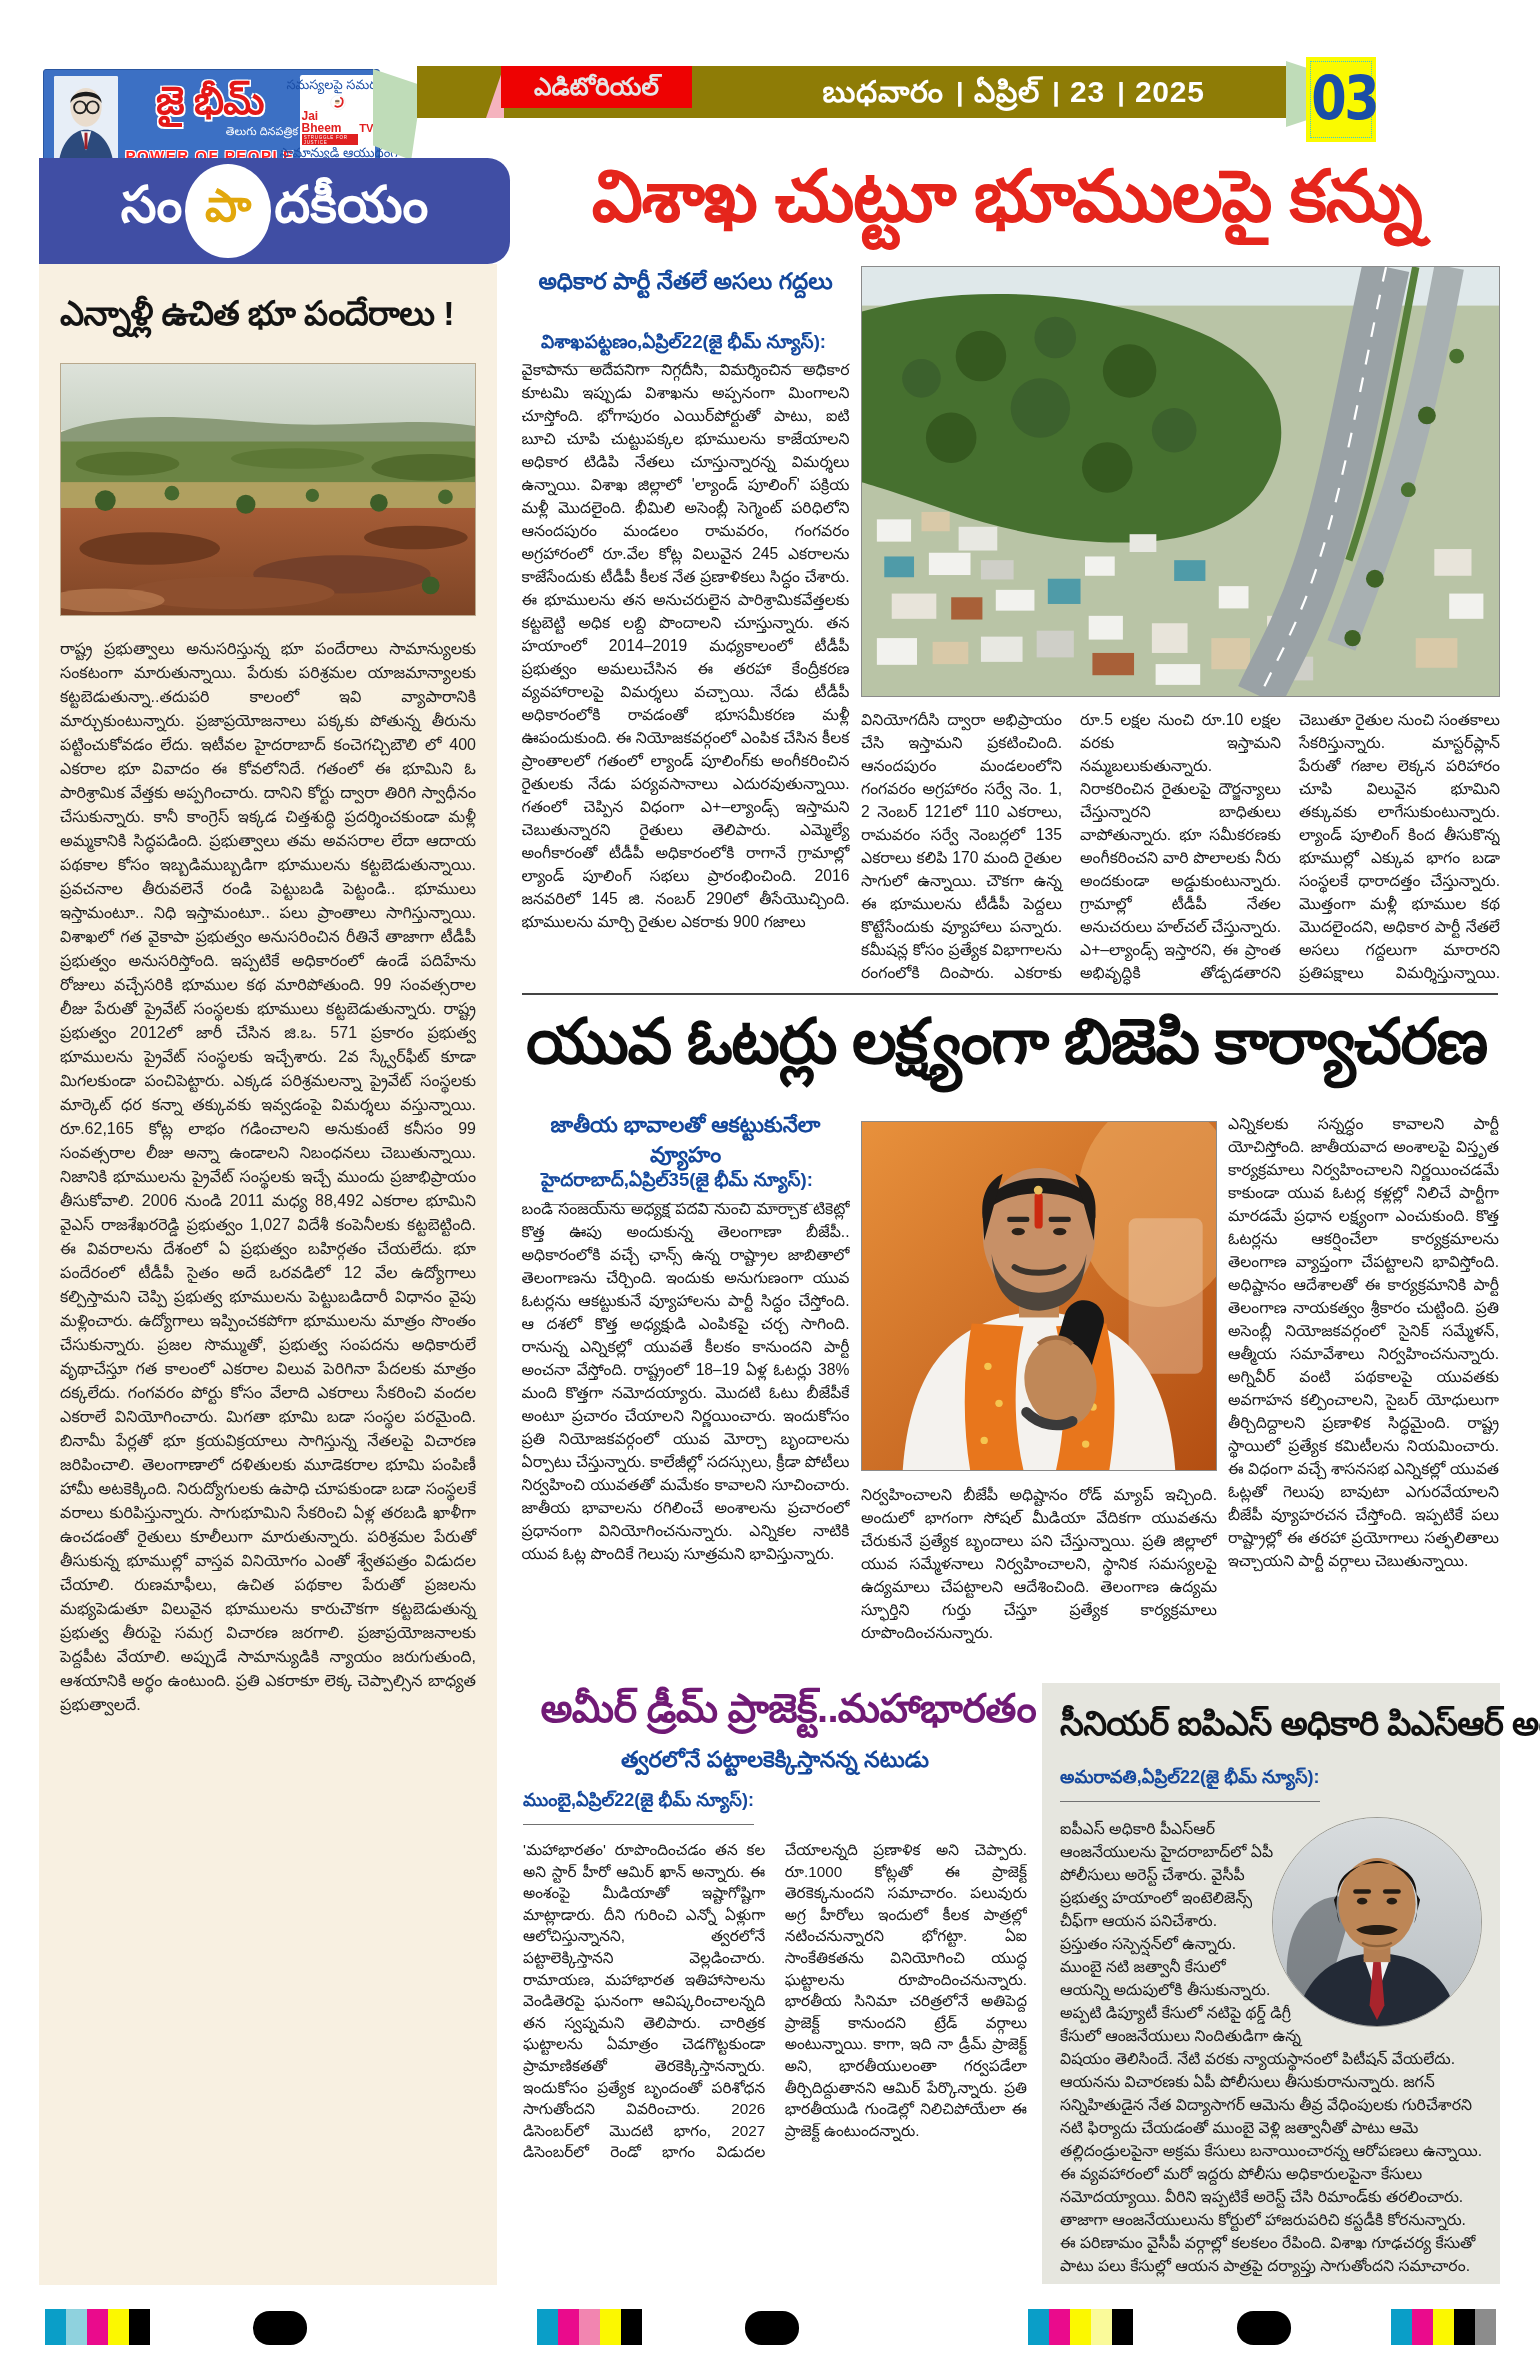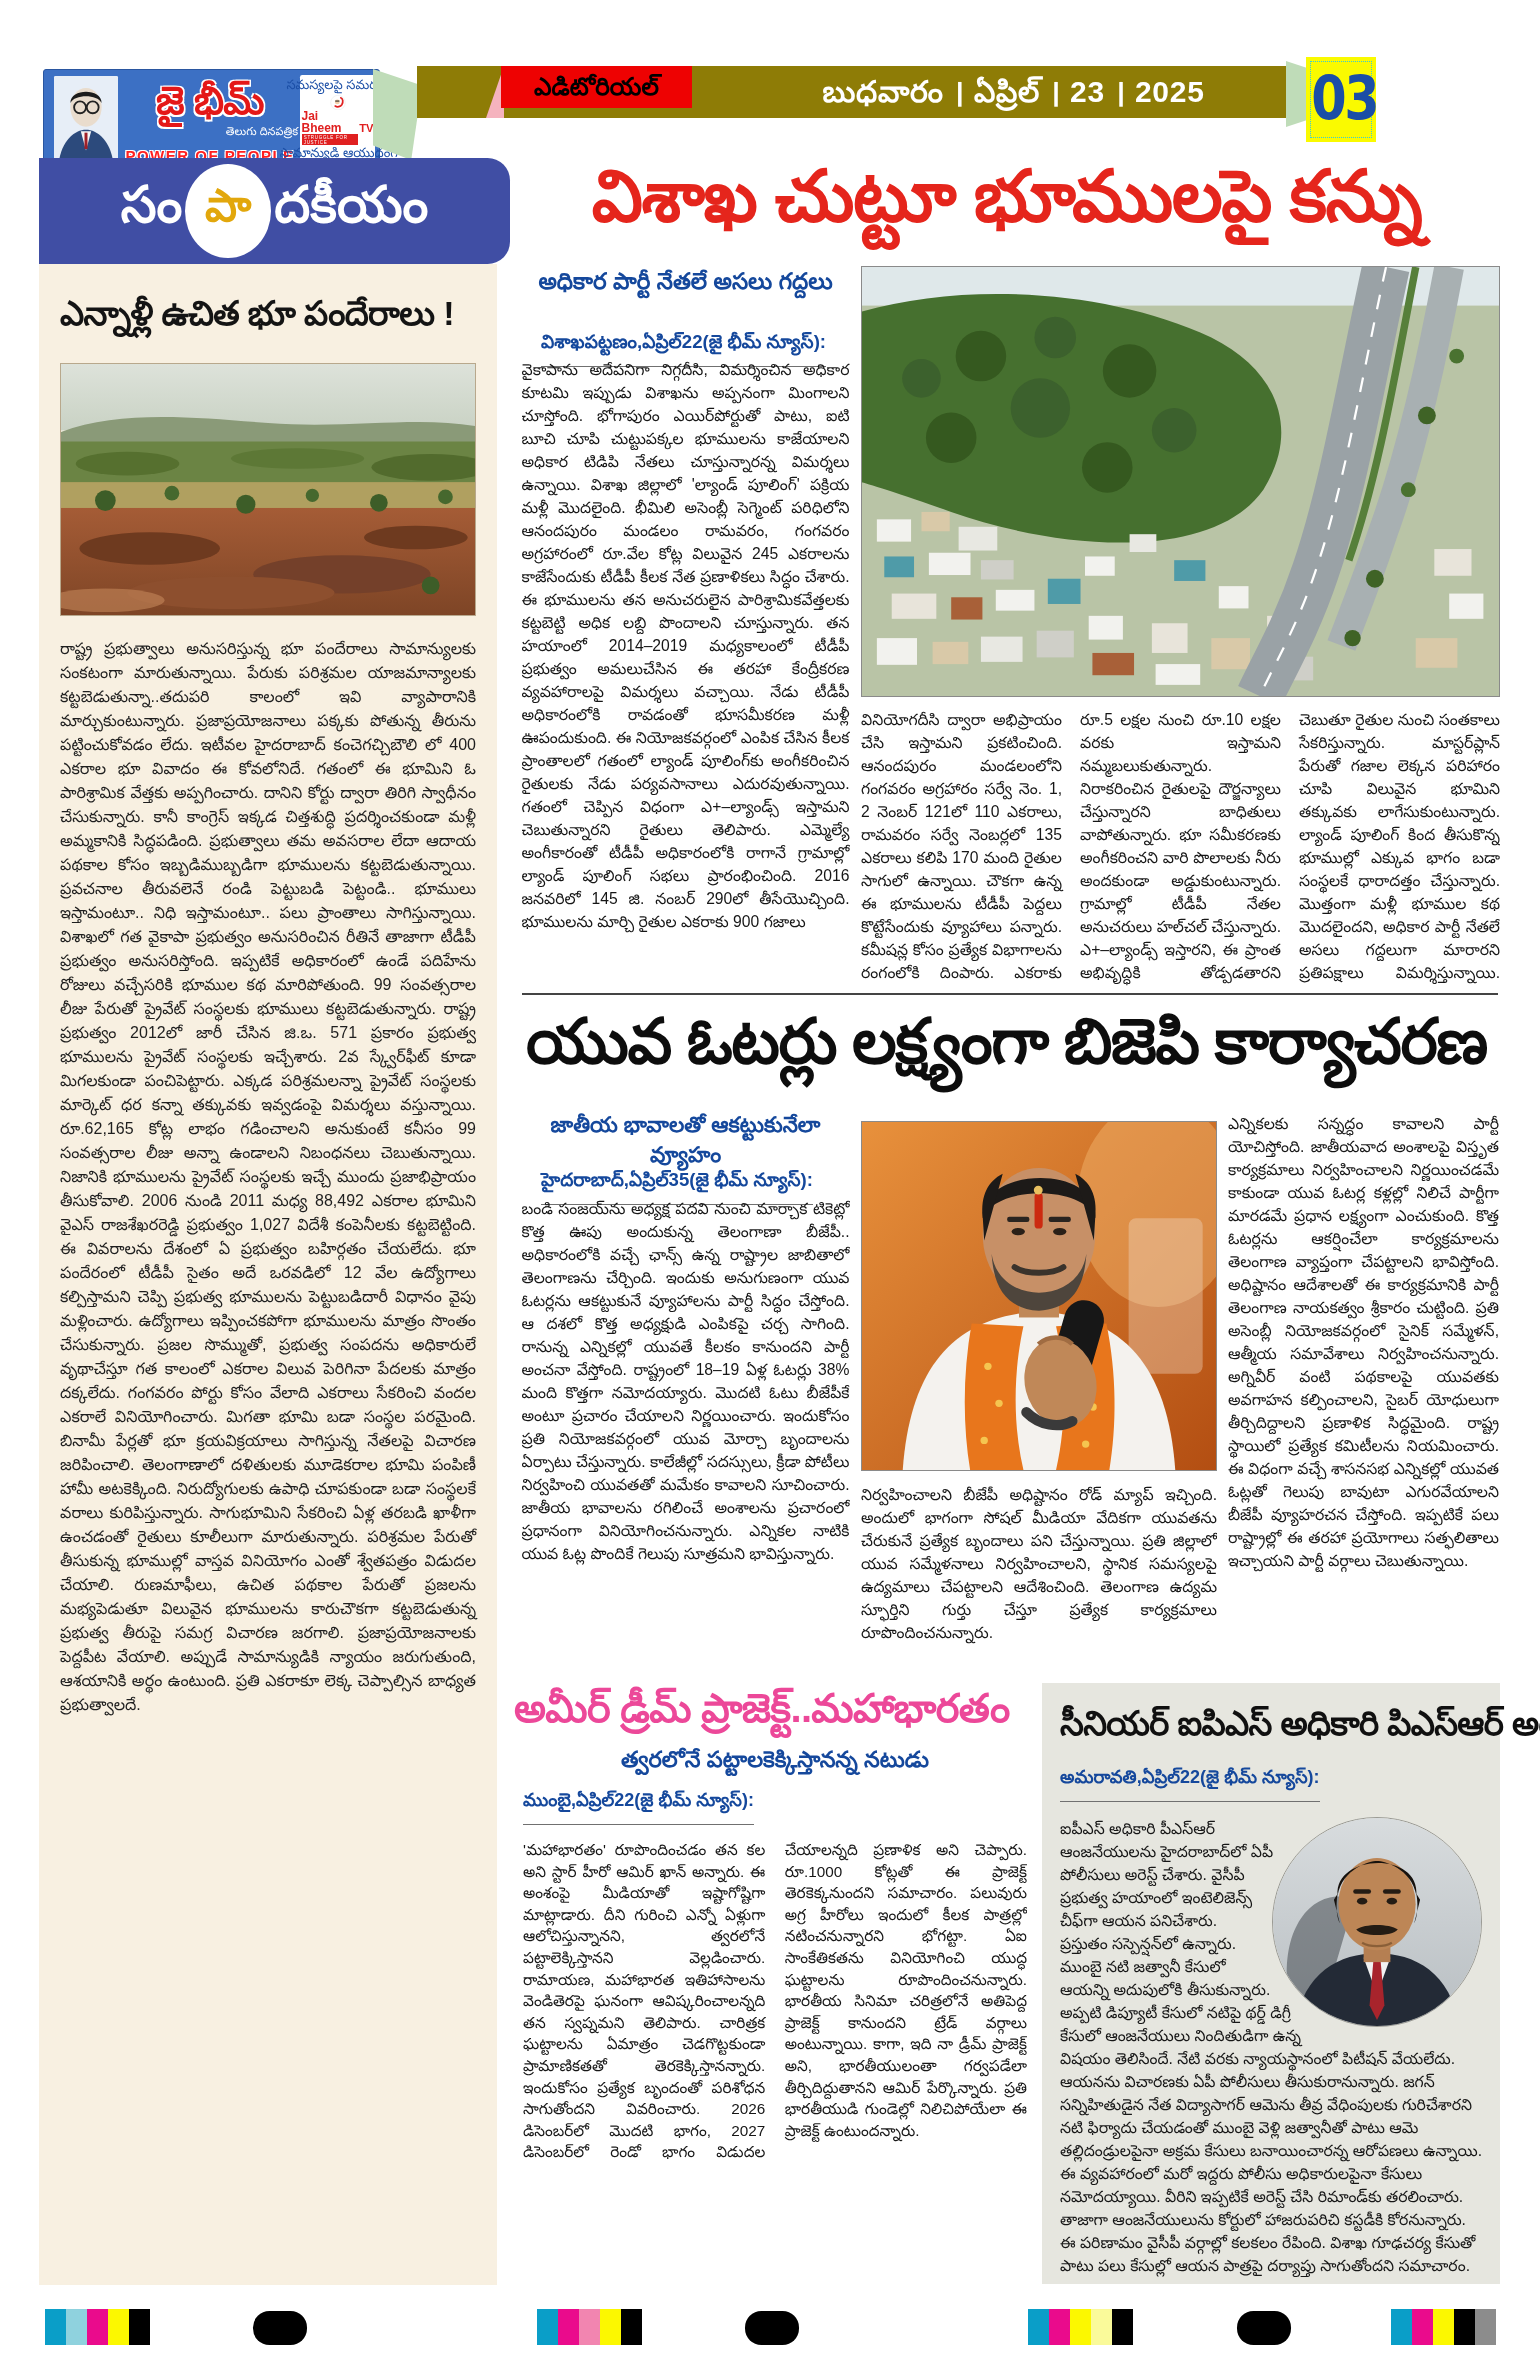--- a/index.html
+++ b/index.html
@@ -26,21 +26,21 @@
   .tv-suffix { font-size:11.2px; font-weight:bold; color:#e02020; margin-left:1.5px; }
   .tv-row { display:flex; align-items:center; }
 
   
   .green-sliver { position:absolute; left:373px; top:69px; width:49px; height:91px; background:#bfdcb8;
                   clip-path:polygon(0 0,100% 18%,78% 100%,0 84%); }
   .topbar { position:absolute; left:417px; top:66px; width:872px; height:52px; background:#8e7c06; }
   .pink-wedge { position:absolute; left:69px; top:0; width:18px; height:52px; background:#f5b3be;
                 clip-path:polygon(100% 0,100% 100%,0 100%); }
   .section-label { position:absolute; left:84px; top:0; width:191px; height:42px; background:#ee0202;
-                   color:#000000; font-size:24.6px; font-weight:bold; text-align:center; line-height:42px; }
+                   color:#e5e5e5; font-size:24.6px; font-weight:bold; text-align:center; line-height:42px; }
   .date-text { position:absolute; left:388px; top:0; width:417px; height:52px; color:#ffffff;
                font-size:30px; font-weight:bold; text-align:center; line-height:52px; letter-spacing:0.7px; }
   .green-angle { position:absolute; left:1286px; top:61px; width:28px; height:66px; background:#bfdcb8;
                  clip-path:polygon(0 0,100% 14%,100% 86%,0 100%); }
   .pagebox { position:absolute; left:1306px; top:57px; width:70px; height:85px; background:#fafa00; }
   .pagebox::before { content:""; position:absolute; inset:3.7px; border:1.5px dotted #35c8e0; }
   .pagenum { position:absolute; inset:0; color:#1b4ea6; font-size:60px; font-weight:bold;
              text-align:center; line-height:83px; letter-spacing:-3px; transform:scaleX(.85);
              font-family:"DejaVu Sans", sans-serif; }
 
@@ -83,22 +83,22 @@
                   font-size:63px; font-weight:bold; color:#0d0d0d; letter-spacing:-1.5px; white-space:nowrap; }
   .bjp-subhead { position:absolute; left:7.5px; top:113px; width:328px; font-size:21.6px; }
   .bjp-byline { position:absolute; left:27px; top:151px; }
   .bjp-col1 { position:absolute; left:7.5px; top:198px; width:328px; height:475px; overflow:hidden; }
   .bjp-photo { position:absolute; left:347px; top:122px; width:356px; height:350px; border:0.7px solid #8a8a8a; }
   .bjp-below { position:absolute; left:347px; top:484px; width:356px; height:189px; overflow:hidden; }
   .bjp-rcol { position:absolute; left:714px; top:113px; width:271px; height:560px; overflow:hidden; }
 
   
   .aamir { position:absolute; left:514px; top:1681px; width:522px; height:605px; }
-  .aamir-headline { position:absolute; left:0; top:4.5px; width:100%; text-align:left;
-                    font-size:40px; font-weight:bold; color:#ec4899; letter-spacing:-0.7px; }
+  .aamir-headline { position:absolute; left:0; top:4.5px; width:100%; text-align:right;
+                    font-size:40px; font-weight:bold; color:#701a75; letter-spacing:-0.7px; }
   .aamir-subhead { position:absolute; left:0; top:66px; width:100%; font-size:22.4px; }
   .aamir-byline { position:absolute; left:9px; top:90px; font-size:18px; }
   .aamir-body { position:absolute; left:9px; top:158px; width:504px; height:444px; overflow:hidden;
                 column-count:2; column-gap:19.4px; font-size:15.3px; line-height:21.6px; }
 
   
   .ips { position:absolute; left:1042px; top:1683px; width:458px; height:601px; background:#e6e6df; padding:21px 18px; }
   .ips-headline { font-size:34px; font-weight:bold; color:#101010; letter-spacing:-0.7px; white-space:nowrap; }
   .ips-byline { margin-top:16.4px; font-size:18px; }
   .ips-content { margin-top:15px; height:462px; overflow:hidden; font-size:15.3px; line-height:22px; }

